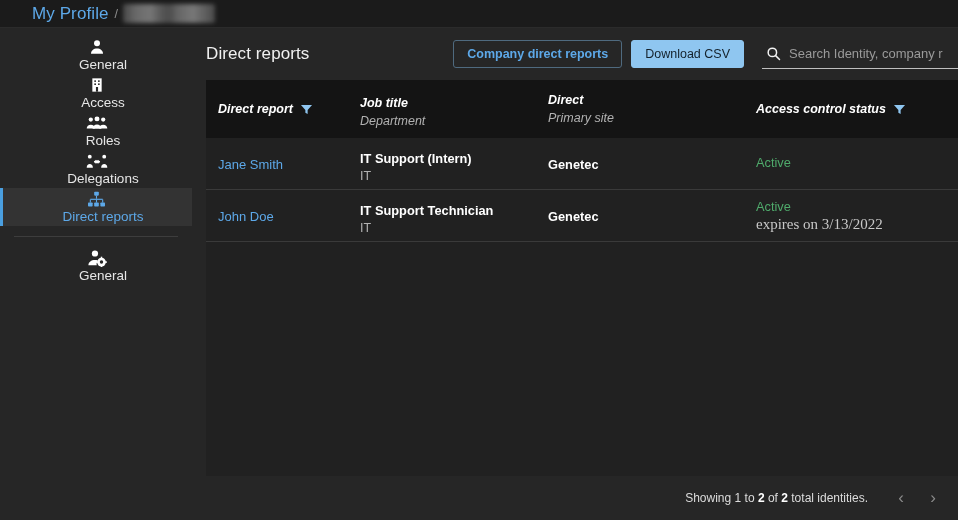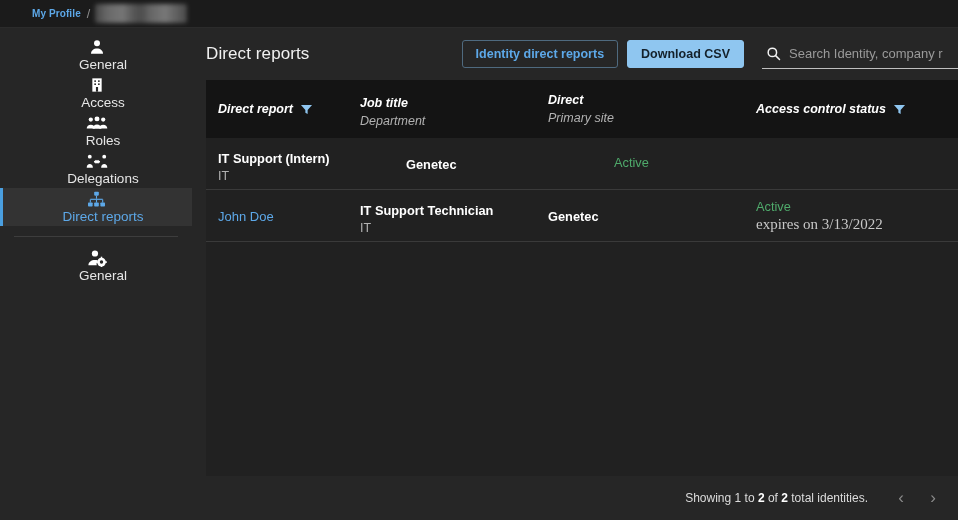--- a/index.html
+++ b/index.html
@@ -13,21 +13,21 @@
 
   
   .topbar {
     height: 28px; flex: 0 0 28px;
     background: #1b1b1b;
     display: flex; align-items: center;
     padding-left: 12px;
     border-bottom: 1px solid #2b2b2b;
   }
   .crumb-link {
-    color: #5da8e8; font-size: 10px; font-weight: 700;
+    color: #5da8e8; font-size: 17px; font-weight: 400;
     letter-spacing: .1px; cursor: pointer; padding-left: 20px;
   }
   .crumb-sep { color: #8e8e8e; font-size: 12.5px; margin: 0 5px 0 6px; }
   .crumb-redacted {
     width: 92px; height: 19px; border-radius: 2px;
     background: linear-gradient(90deg,#4a4a4a 0%, #6e6e6e 14%, #7b7b7b 30%, #5a5a5a 42%, #4f4f4f 50%, #6a6a6a 60%, #7d7d7d 76%, #5d5d5d 92%, #4b4b4b 100%);
     filter: blur(2.2px);
     opacity: .95;
   }
 
@@ -98,21 +98,21 @@
     font-family: "Liberation Sans", sans-serif;
     cursor: pointer;
     display: flex; align-items: center;
     white-space: nowrap;
   }
   .btn-filled {
     height: 28px; padding: 12px 13px;
     background: #8fc6f0;
     border: 1px solid #8fc6f0;
     border-radius: 3px;
-    color: #14212b; font-size: 12.5px; font-weight: 700;
+    color: #14212b; font-size: 12.5px; font-weight: 400;
     font-family: "Liberation Sans", sans-serif;
     cursor: pointer;
     display: flex; align-items: center;
     white-space: nowrap;
   }
   .search-wrap {
     width: 196px; height: 30px;
     display: flex; align-items: center;
     border-bottom: 1px solid #bfbfbf;
     margin-left: 9px;
@@ -296,21 +296,21 @@
       </div>
 
     </nav>
 
     <main class="main">
 
       <div class="main-head">
         <h1 class="page-title">Direct reports</h1>
 
         <div class="head-actions">
-          <button class="btn-outline">Identity direct reports</button>
+          <button class="btn-outline">Company direct reports</button>
           <button class="btn-filled">Download CSV</button>
 
           <div class="search-wrap">
             <span class="search-ico">
               <svg width="15" height="15" viewBox="0 0 20 20" fill="none" stroke="currentColor" stroke-width="2">
                 <circle cx="8.5" cy="8.5" r="5.6"></circle>
                 <line x1="12.8" y1="12.8" x2="18" y2="18" stroke-linecap="round"></line>
               </svg>
             </span>
             <input class="search-input" type="text" placeholder="Search Identity, company r" style="">
@@ -351,20 +351,21 @@
                     <path d="M1.2 2.4h13.6L9.4 8.5v5.1L6.6 12V8.5z"></path>
                   </svg>
               </span>
             </div>
           </div>
         </div>
 
         <div class="tbody">
 
           <div class="datarow">
+            <div class="c1"><span class="cell-link">Jane Smith</span></div>
             <div class="c2">
               <div class="cell-strong">IT Support (Intern)</div>
               <div class="cell-sub">IT</div>
             </div>
             <div class="c3"><span class="cell-plain">Genetec</span></div>
             <div class="c4">
               <div class="cell-active">Active</div>
               <div class="cell-expires"></div>
             </div>
           </div>

